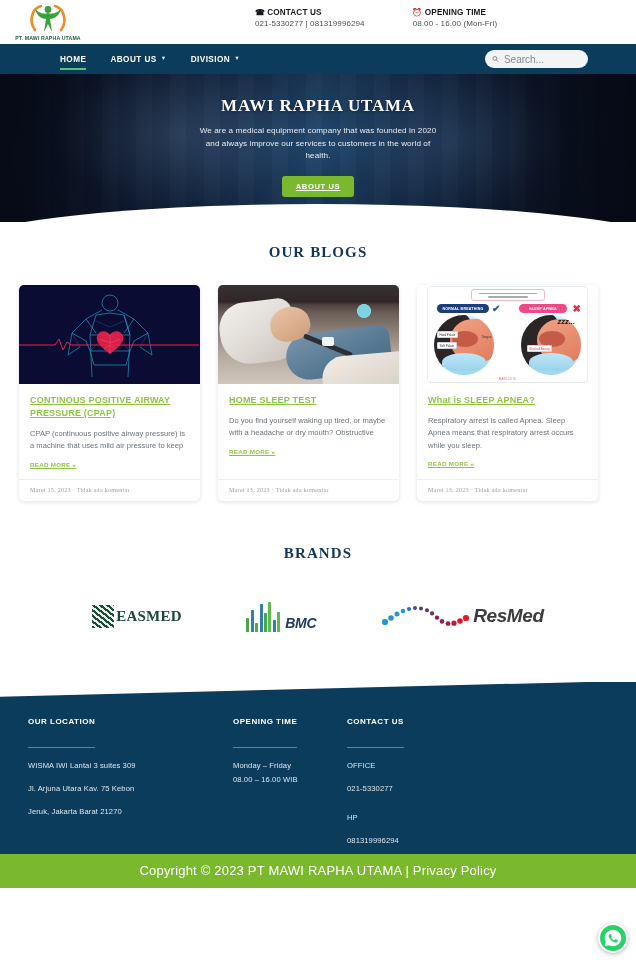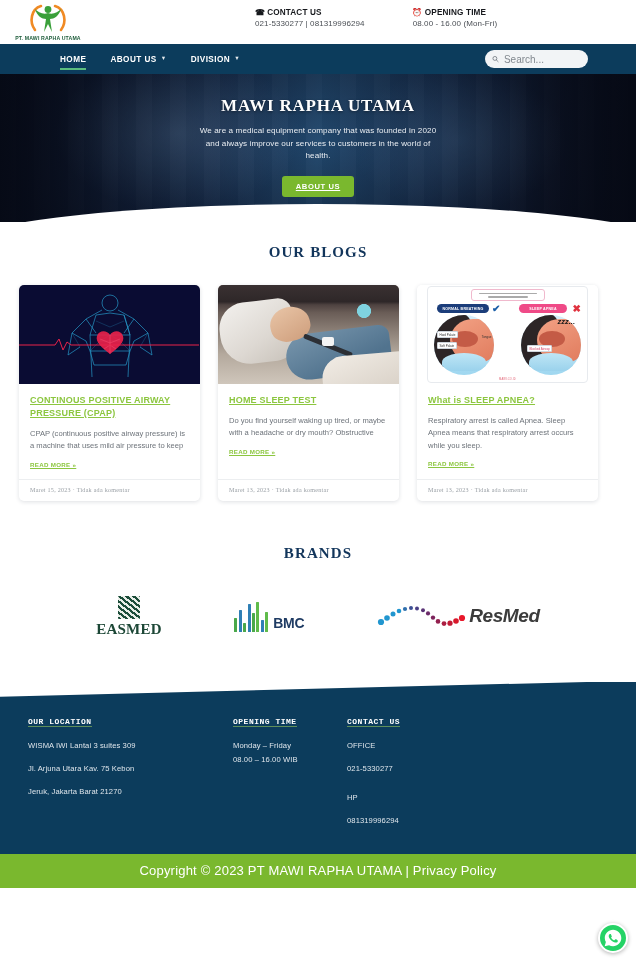--- a/index.html
+++ b/index.html
@@ -343,31 +343,31 @@
     font-family: "Liberation Serif", serif;
   }
 
   
   .brands { padding-top: 44px; }
   .brand-row {
     display: flex; align-items: center; justify-content: space-around;
     padding: 26px 60px 0;
   }
   .brand { display: flex; align-items: center; justify-content: center; height: 58px; }
-  .easmed { display: flex; align-items: center; gap: 2px; flex-direction: column; }
+  .easmed { display: flex; align-items: center; gap: 2px; }
   .easmed-mark {
     width: 22px; height: 23px;
     background: repeating-linear-gradient(38deg, #1c4d3a 0 2.2px, #e9efe9 2.2px 4.4px);
     border-radius: 1px;
   }
   .easmed-word {
     font-family: "Liberation Serif", serif;
     font-size: 15px; font-weight: 700; color: #1c4736; letter-spacing: .2px;
   }
-  .bmc { display: flex; align-items: flex-end; gap: 5px; }
+  .bmc { display: flex; align-items: flex-end; gap: 5px; font-style: italic; }
   .bmc-bars { display: flex; align-items: flex-end; gap: 1.4px; height: 30px; }
   .bmc-bars i { display: block; width: 3px; border-radius: .5px; }
   .bmc-word {
     font-family: "Liberation Sans", sans-serif;
     font-size: 14px; font-weight: 700; color: #1f3b63; letter-spacing: -.2px;
     margin-bottom: 1px;
   }
   .resmed { display: flex; flex-direction: row; align-items: center; }
   .resmed-word {
     font-family: "Liberation Sans", sans-serif;
@@ -389,23 +389,23 @@
     clip-path: polygon(0 0, 100% 0, 100% 0, 0 100%);
   }
   .footer-cols {
     display: flex;
     padding: 28px 28px 0;
   }
   .fcol-1 { width: 205px; }
   .fcol-2 { width: 114px; }
   .fcol-3 { width: 180px; }
   .fhead {
-    font-family: Liberation Mono, monospace;
+    font-family: Liberation Sans, sans-serif;
     font-size: 8px; font-weight: 700; letter-spacing: .5px; color: #ffffff;
-    padding-bottom: 0; display: inline-block;
+    padding-bottom: 21px; display: inline-block;
     border-bottom: 1.4px solid #5f8f5a;
   }
   .fline { font-size: 7.6px; line-height: 1.45; color: #dfe6ec; margin-top: 12px; letter-spacing: .1px; }
   .fline.justify { text-align: justify; }
   .fline.tight { margin-top: 3px; }
   .fline.gap { margin-top: 18px; }
 
   .copybar {
     height: 34px;
     background: #7ab82e;

